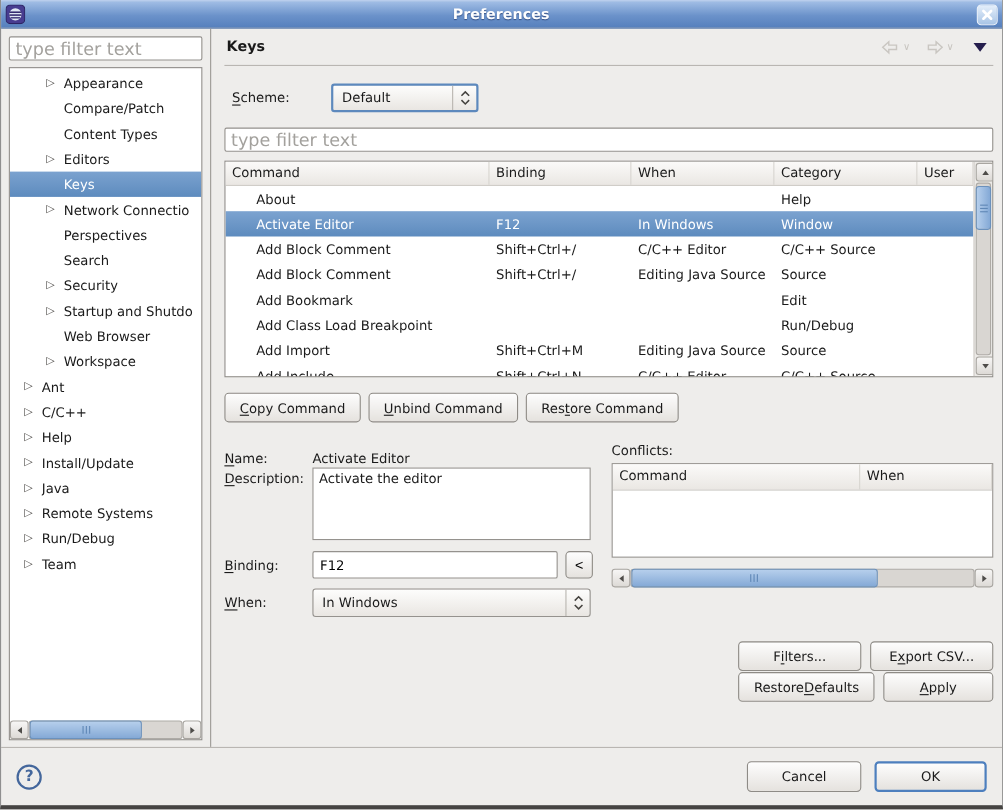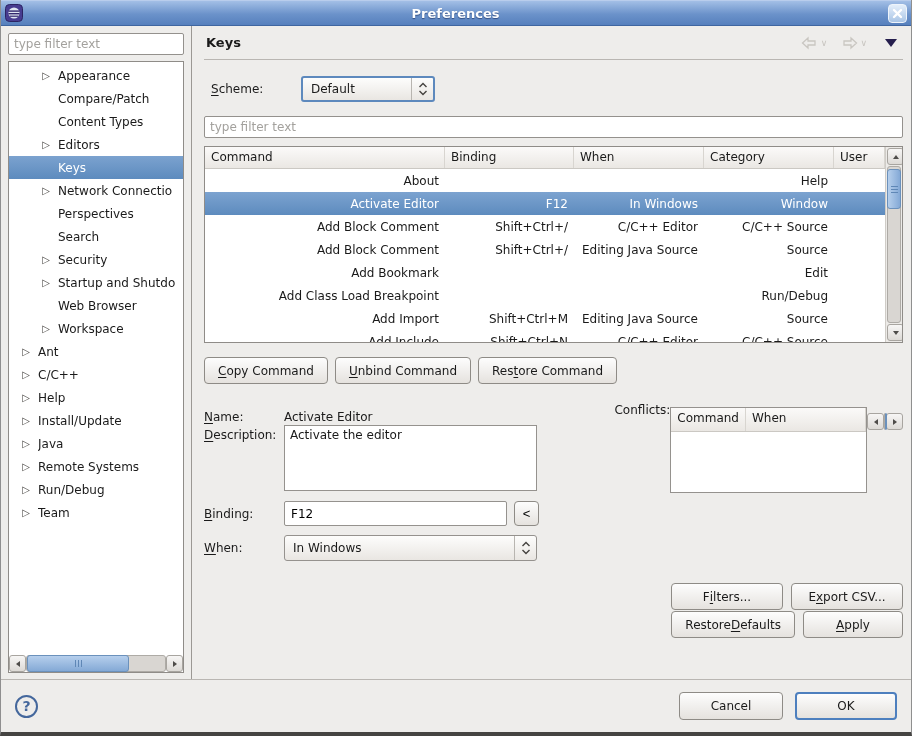--- a/index.html
+++ b/index.html
@@ -18,21 +18,21 @@
   .title-text{flex:1;text-align:center;color:#fff;font-weight:bold;font-size:13px;
     text-shadow:0 1px 1px rgba(25,45,95,.65);}
   .app-icon{width:18px;height:18px;flex:0 0 18px;}
   .close-btn{width:19px;height:19px;flex:0 0 19px;border-radius:4px;cursor:default;
     background:linear-gradient(#e4eefa,#a9c5e6);border:1px solid #eef4fb;
     display:flex;align-items:center;justify-content:center;}
   
   .main{flex:1;display:flex;min-height:0;}
   .sidebar{flex:0 0 190px;padding:7px 7px 6px 7px;display:flex;flex-direction:column;min-height:0;}
   .text-input{height:22px;width:100%;border:1px solid #949燃1;border:1px solid #94918d;background:#fff;
-    font-family:inherit;font-size:12px;padding:2px 5px;color:#1a1a1a;border-radius:2px;}
+    font-family:inherit;font-size:16px;padding:2px 5px;color:#1a1a1a;border-radius:2px;}
   .text-input::placeholder{color:#a3a19d;}
   .tree-panel{margin-top:6px;flex:1;border:1px solid #8f8c88;background:#fff;
     display:flex;flex-direction:column;min-height:0;overflow:hidden;}
   .tree-items{flex:1;overflow:hidden;white-space:nowrap;padding-top:2px;}
   .tree-item{height:23px;display:flex;align-items:center;cursor:default;}
   .tree-item.lvl0 .twisty{margin-left:10px;}
   .tree-item.lvl1 .twisty{margin-left:30px;}
   .twisty{width:14px;flex:0 0 14px;font-size:10px;color:#4c4a47;text-align:center;line-height:23px;}
   .twisty.col::before{content:"\25B7";}
   .twisty.exp::before{content:"\25BD";}
@@ -77,21 +77,21 @@
   .select .spin{flex:0 0 22px;align-self:stretch;border-left:1px solid #b8b5b0;
     display:flex;align-items:center;justify-content:center;}
   .scheme-select{width:134px;}
   .filter-row{margin-top:14px;}
   
   .cmd-table{margin-top:8px;flex:0 0 197px;height:197px;border:1px solid #8f8c88;background:#fff;display:flex;overflow:hidden;}
   .tbl{flex:1;min-width:0;overflow:hidden;}
   .thead,.trow{display:grid;grid-template-columns:240px 129px 130px 130px 1fr;}
   .thead{height:22px;background:linear-gradient(#fbfaf9,#eae7e3);border-bottom:1px solid #cbc8c3;}
   .th{padding:3px 6px;border-right:1px solid #d8d5d0;white-space:nowrap;overflow:hidden;}
-  .trow{height:23px;align-items:center;text-align:right;}
+  .trow{height:23px;align-items:center;}
   .td{padding:0 6px;white-space:nowrap;overflow:hidden;}
   .td.cmd{padding-left:28px;}
   .trow.sel{background:linear-gradient(#7ca3d0,#5d8bbe);color:#fff;}
   
   .btn{display:inline-flex;align-items:center;justify-content:center;height:27px;
     background:linear-gradient(#fdfdfd,#e5e2de);border:1px solid #8e8b86;border-radius:4px;
     font-family:inherit;font-size:12px;color:#1a1a1a;padding:0 13px;cursor:default;white-space:nowrap;}
   .btn-row{margin-top:14px;display:flex;gap:7px;}
   
   .details{margin-top:18px;display:flex;min-height:0;}
@@ -102,21 +102,21 @@
   .desc-row .lbl{padding-top:3px;}
   textarea.desc{width:253px;height:66px;resize:none;border:1px solid #95928e;background:#fff;
     font-family:inherit;font-size:12px;padding:2px 5px;color:#1a1a1a;}
   .binding-row{display:flex;align-items:center;margin-top:10px;}
   .binding-input{width:223px;height:25px;border:1px solid #95928e;background:#fff;
     font-family:inherit;font-size:12px;padding:2px 6px;border-radius:2px;}
   .sq-btn{width:25px;height:25px;margin-left:7px;padding:0;display:flex;align-items:center;justify-content:center;
     background:linear-gradient(#fdfdfd,#e5e2de);border:1px solid #8e8b86;border-radius:4px;font-size:13px;}
   .when-row{display:flex;align-items:center;margin-top:9px;}
   .when-select{width:253px;}
-  .d-right{flex:1;margin-left:17px;padding-top:1px;display:flex;flex-direction:row;justify-content:flex-end;}
+  .d-right{flex:1;padding-top:1px;display:flex;flex-direction:column;}
   .conf-table{margin-top:4px;height:86px;border:1px solid #95928e;background:#fff;overflow:hidden;}
   .chead{display:grid;grid-template-columns:1fr 120px;height:24px;
     background:linear-gradient(#fbfaf9,#eae7e3);border-bottom:1px solid #cbc8c3;}
   .conf-scroll{margin-top:10px;}
   .actions{display:flex;justify-content:flex-end;gap:8px;}
   .a1{margin-top:22px;} .a2{margin-top:1px;}
   .btn.w112{min-width:112px;} .btn.w100{min-width:100px;}
   
   .footerbar{flex:0 0 53px;border-top:1px solid #b9b6b2;display:flex;align-items:center;padding:0 14px;}
   .help-btn{width:23px;height:23px;border-radius:50%;border:2px solid #44679c;color:#44679c;

